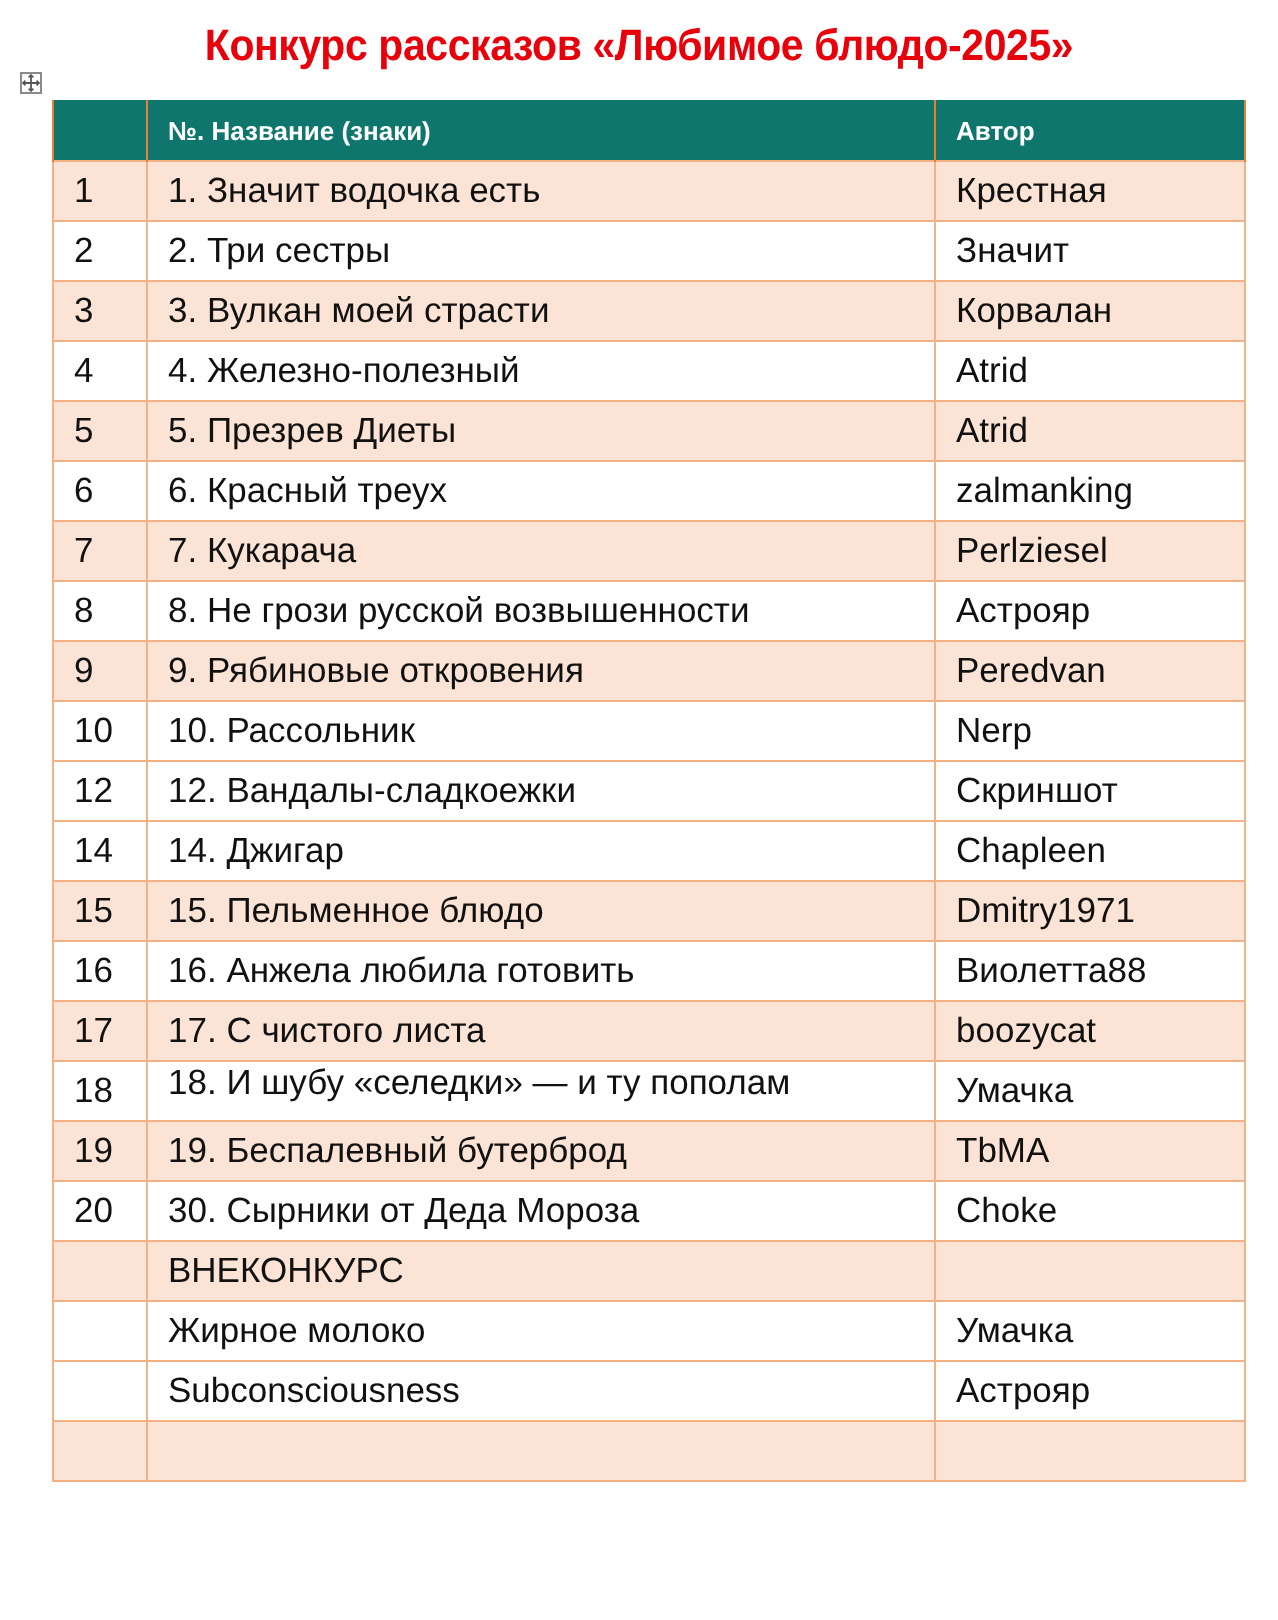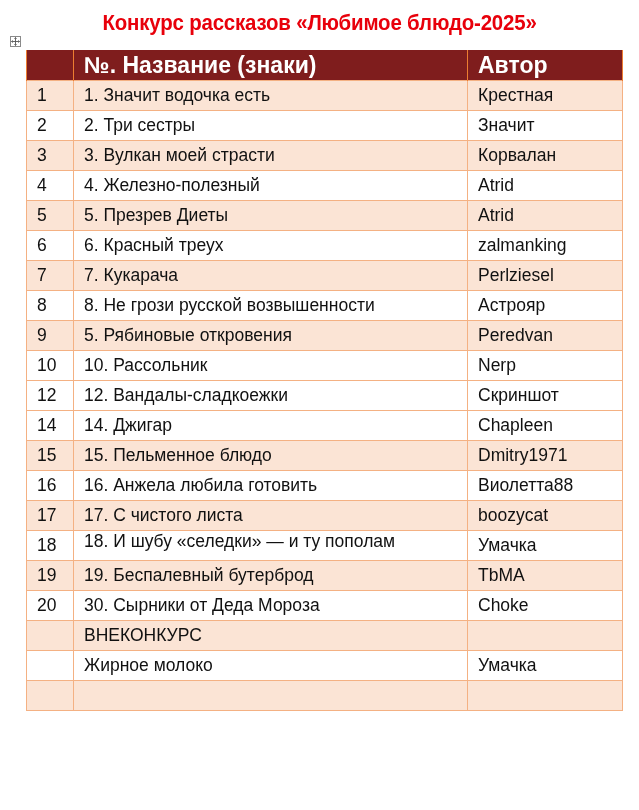--- a/index.html
+++ b/index.html
@@ -52,29 +52,29 @@
     border-collapse: collapse;
     table-layout: fixed;
     font-family: "Liberation Sans", sans-serif;
     font-size: 17.5px;
     color: #111;
   }
   table.contest col.c-num { width: 47px; }
   table.contest col.c-title { width: 394px; }
   table.contest col.c-author { width: 155px; }
   table.contest th {
-    background: #7f1d1d;
+    background: #0f766e;
     color: #ffffff;
     font-weight: bold;
     text-align: left;
     height: 30px;
     padding: 0 0 0 10px;
     border-left: 1px solid #ed7d31;
     border-right: 1px solid #ed7d31;
-    font-size: 23px;
+    font-size: 13px;
   }
   table.contest td {
     height: 29px;
     padding: 0 0 0 10px;
     border: 1px solid #f4b183;
     white-space: nowrap;
     overflow: hidden;
     vertical-align: middle;
   }
   table.contest td.num {
@@ -152,21 +152,21 @@
       <td class="title-cell">7. Кукарача</td>
       <td>Perlziesel</td>
     </tr>
     <tr class="plain">
       <td class="num">8</td>
       <td class="title-cell">8. Не грози русской возвышенности</td>
       <td>Астрояр</td>
     </tr>
     <tr class="shaded">
       <td class="num">9</td>
-      <td class="title-cell">5. Рябиновые откровения</td>
+      <td class="title-cell">9. Рябиновые откровения</td>
       <td>Peredvan</td>
     </tr>
     <tr class="plain">
       <td class="num">10</td>
       <td class="title-cell">10. Рассольник</td>
       <td>Nerp</td>
     </tr>
     <tr class="plain">
       <td class="num">12</td>
       <td class="title-cell">12. Вандалы-сладкоежки</td>
@@ -210,19 +210,24 @@
     <tr class="shaded">
       <td class="num"></td>
       <td class="title-cell">ВНЕКОНКУРС</td>
       <td></td>
     </tr>
     <tr class="plain">
       <td class="num"></td>
       <td class="title-cell">Жирное молоко</td>
       <td>Умачка</td>
     </tr>
+    <tr class="plain">
+      <td class="num"></td>
+      <td class="title-cell">Subconsciousness</td>
+      <td>Астрояр</td>
+    </tr>
     <tr class="shaded">
       <td class="num"></td>
       <td class="title-cell"></td>
       <td></td>
     </tr>
   </tbody>
 </table>
 
 </body></html>

